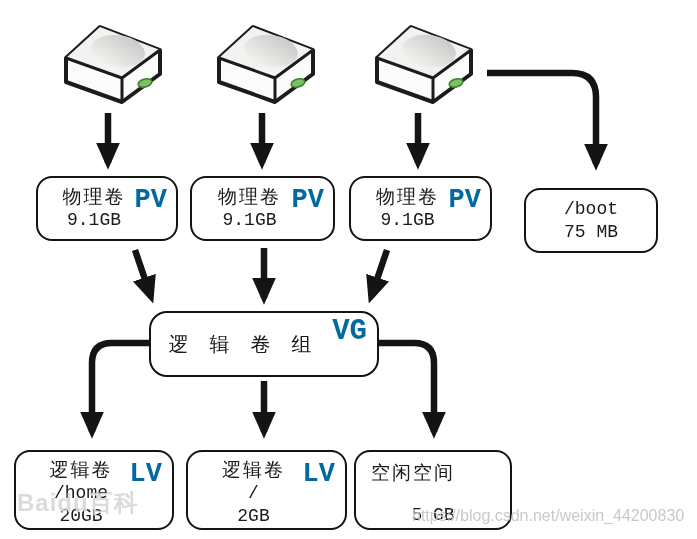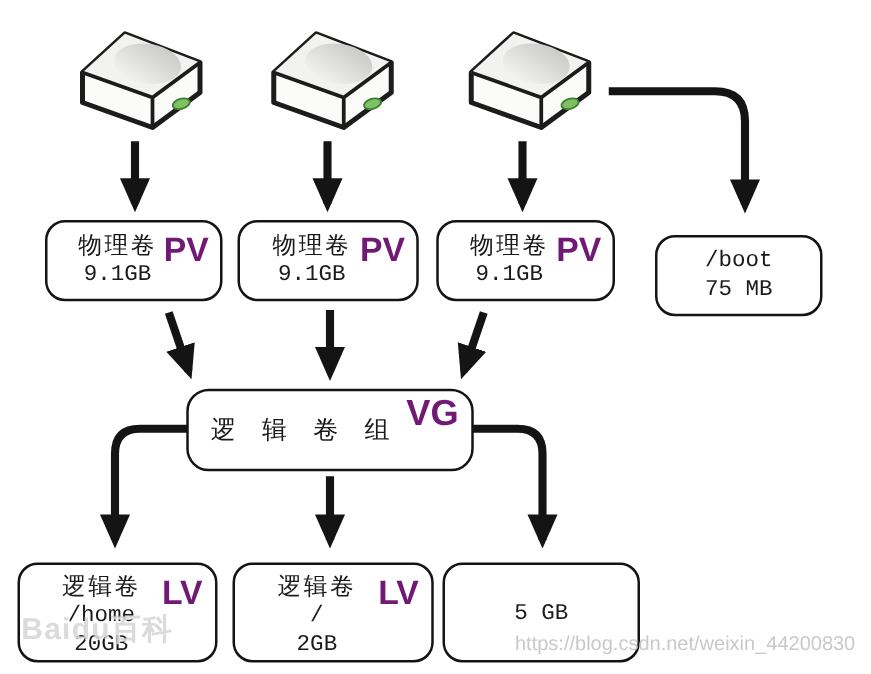--- a/index.html
+++ b/index.html
@@ -58,24 +58,24 @@
   }
   .mono {
     font-family: "Liberation Mono", monospace;
     font-size: 18px;
     color: #1a1a1a;
     line-height: 23px;
     white-space: nowrap;
   }
   .tag {
     position: absolute;
-    font-family: Liberation Sans, sans-serif;
+    font-family: Liberation Mono, monospace;
     font-weight: bold;
     font-size: 27px;
-    color: #701a75;
+    color: #0369a1;
     line-height: 27px;
     white-space: nowrap;
   }
   .col-center {
     position: absolute;
     left: 0; right: 0; top: 0; bottom: 0;
     display: flex;
     flex-direction: column;
     align-items: center;
     justify-content: center;
@@ -216,20 +216,21 @@
     <div class="col-center shift-left lv-lines">
       <div class="cn">逻辑卷</div>
       <div class="mono">/</div>
       <div class="mono">2GB</div>
     </div>
     <span class="tag lv-tag">LV</span>
   </div>
 
   <div id="free-box" class="box">
     <div class="col-center">
+      <div class="cn shift-left">空闲空间</div>
       <div class="mono">5 GB</div>
     </div>
   </div>
 
   <div id="baidu-watermark" class="watermark">Baidu百科</div>
   <div id="csdn-watermark" class="watermark">https://blog.csdn.net/weixin_44200830</div>
 
 </div>
 
 </body></html>

